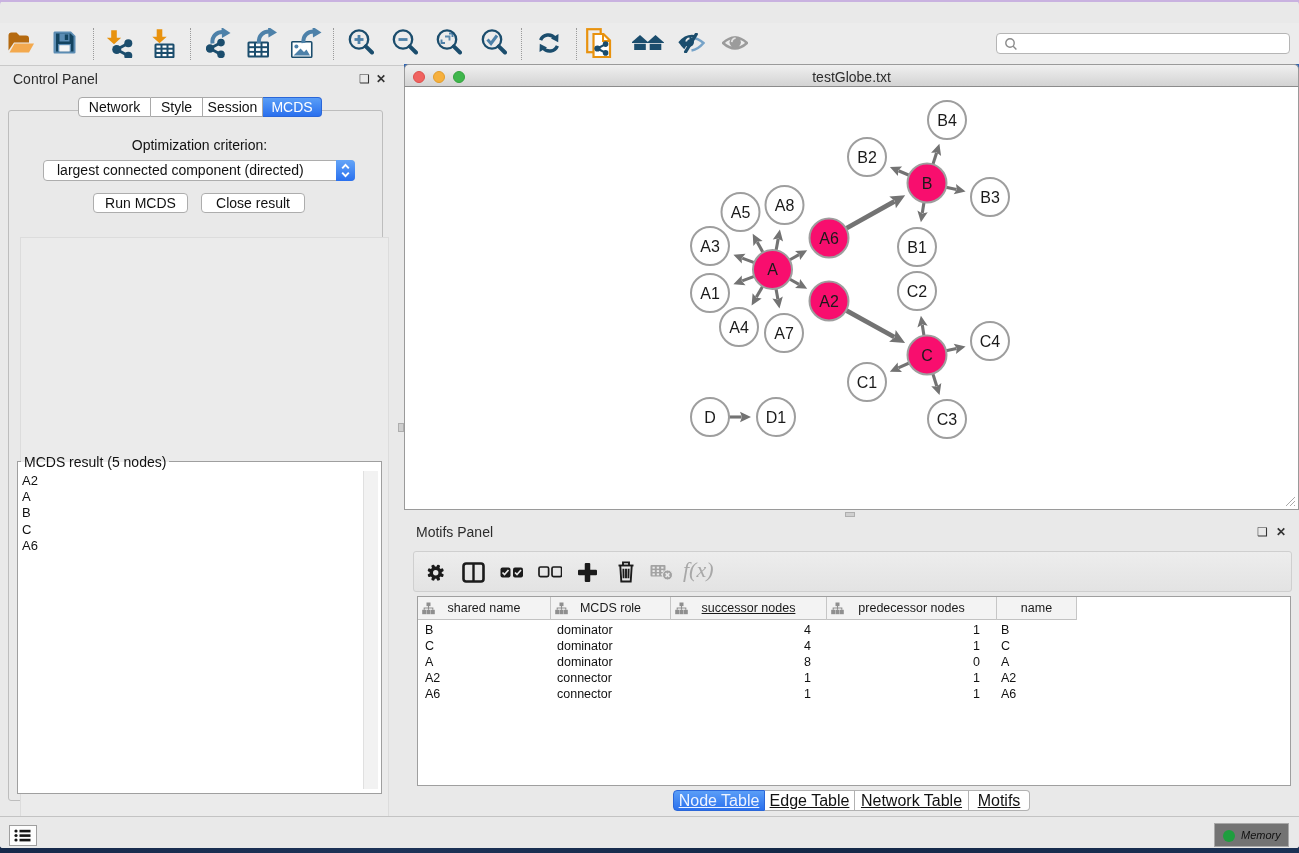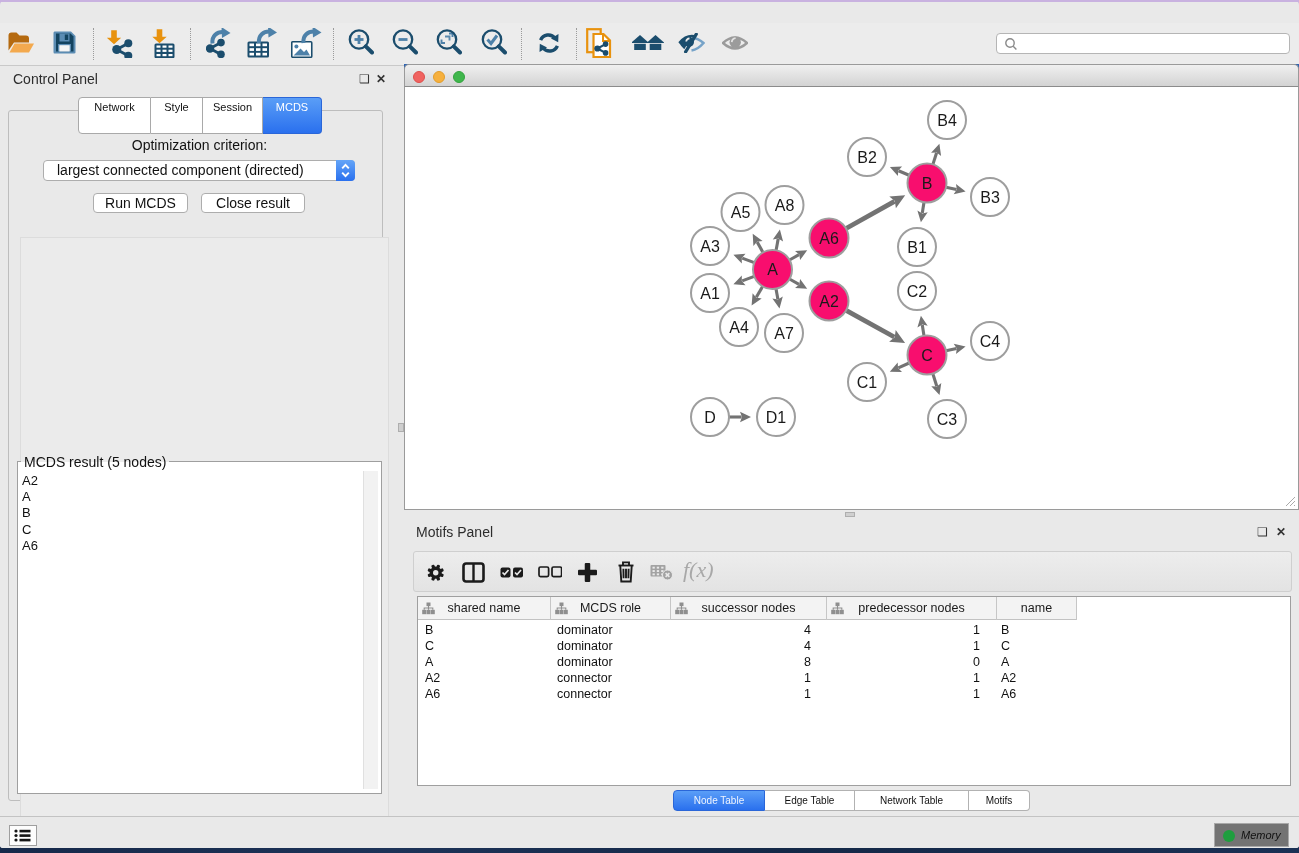--- a/index.html
+++ b/index.html
@@ -26,21 +26,21 @@
 #searchbox { position:absolute; left:996px; top:10px; width:294px; height:21px;
   background:#fff; border:1px solid #b5b5b5; border-radius:4px; }
 
 #cpanel-title { position:absolute; left:13px; top:71px; font-size:14px; color:#2d2d2d; }
 .winbtns { position:absolute; font-size:12px; color:#333; }
 #cp-box { position:absolute; left:8px; top:110px; width:375px; height:691px;
   border:1px solid #bdbdbd; border-radius:3px; background:#e9e9e9; }
 #cp-inner { position:absolute; left:11px; top:126px; width:369px; height:672px;
   background:#ebebeb; border:1px solid #dcdcdc; }
 #cp-tabs { position:absolute; left:78px; top:97px; height:19px; display:flex; z-index:5; }
-#cp-tabs .tab { height:37px; line-height:18px; font-size:11px; color:#111;
+#cp-tabs .tab { height:20px; line-height:18px; font-size:14px; color:#111;
   background:#fff; border:1px solid #a9a9a9; border-left:none; text-align:center; }
 #cp-tabs .tab:first-child { border-left:1px solid #a9a9a9; border-radius:4px 0 0 4px; }
 #cp-tabs .tab.sel { background:linear-gradient(#5a9ef7,#2a70ee); color:#fff;
   border-color:#2a66d8; border-radius:0 4px 4px 0; }
 #opt-label { position:absolute; left:0; width:399px; top:137px; text-align:center;
   font-size:14px; color:#111; }
 #dropdown { position:absolute; left:43px; top:160px; width:312px; height:21px;
   background:#fff; border:1px solid #adadad; border-radius:4px; font-size:14px;
   color:#111; text-align:left; padding-left:13px; line-height:19px; }
 #dd-btn { position:absolute; right:-1px; top:-1px; width:19px; height:21px;
@@ -78,22 +78,22 @@
 #ttable { position:absolute; left:417px; top:596px; width:874px; height:190px;
   background:#fff; border:1px solid #9f9f9f; }
 #thead { position:absolute; left:0; top:0; width:659px; height:23px;
   background:#f3f3f3; border-bottom:1px solid #c2c2c2; }
 #thead .hc { position:absolute; top:0; height:23px; border-right:1px solid #c6c6c6;
   font-size:12.5px; color:#1a1a1a; text-align:center; line-height:23px; }
 #thead svg { position:absolute; top:5px; }
 .trow { position:absolute; font-size:12.5px; color:#111; height:16px; line-height:16px; }
 
 #btabs { position:absolute; left:673px; top:790px; height:21px; display:flex; z-index:5; }
-#btabs .tab { height:21px; line-height:20px; font-size:10px; color:#111;
-  background:#fff; border:1px solid #b2b2b2; border-left:none; text-align:center; }
+#btabs .tab { height:21px; line-height:20px; font-size:16px; color:#111;
+  background:#fff; border:1px solid #b2b2b2; border-left:none; text-align:center;text-decoration:underline; }
 #btabs .tab:first-child { border-left:1px solid #2a66d8; border-radius:4px 0 0 4px; }
 #btabs .tab:last-child { border-radius:0 4px 4px 0; }
 #btabs .tab.sel { background:linear-gradient(#5a9ef7,#2a70ee); color:#eef4ff;
   border-color:#2a66d8; }
 
 #statusbar { position:absolute; left:0; top:816px; width:1299px; height:32px;
   background:#e9e9e9; border-top:1px solid #c3c3c3; }
 #sb-btn { position:absolute; left:9px; top:8px; width:28px; height:21px;
   background:#fdfdfd; border:1px solid #9f9f9f; }
 #mem-btn { position:absolute; right:10px; top:6px; width:75px; height:24px;
@@ -285,20 +285,21 @@
   <div id="fieldset">
     <div class="legend">MCDS result (5 nodes)</div>
     <div id="mcds-list">A2<br>A<br>B<br>C<br>A6<div id="mcds-scroll"></div></div>
   </div>
 
   <div id="gwin">
     <div id="gtitle">
       <span class="tl" style="left:8px;top:6px;background:#f06360;border:0.5px solid #dd4f4c;"></span>
       <span class="tl" style="left:28px;top:6px;background:#f6b03d;border:0.5px solid #e29d2b;"></span>
       <span class="tl" style="left:48px;top:6px;background:#3fb64c;border:0.5px solid #32a33e;"></span>
+      <div class="title">testGlobe.txt</div>
     </div>
     <div id="gcanvas">
       <svg id="graph" width="892" height="421" viewBox="0 0 892 421">
 <line x1="358.0" y1="164.5" x2="352.2" y2="154.0" stroke="#737373" stroke-width="3.1"></line>
 <polygon points="347.7,145.8 357.6,152.9 352.0,153.7 348.4,158.0" fill="#737373"></polygon>
 <line x1="371.1" y1="162.3" x2="373.2" y2="150.8" stroke="#737373" stroke-width="3.1"></line>
 <polygon points="374.9,141.6 378.1,153.4 373.3,150.4 367.8,151.4" fill="#737373"></polygon>
 <line x1="349.2" y1="174.6" x2="337.2" y2="170.1" stroke="#737373" stroke-width="3.1"></line>
 <polygon points="328.4,166.8 340.5,165.8 336.8,170.0 336.8,175.6" fill="#737373"></polygon>
 <line x1="349.2" y1="188.4" x2="337.2" y2="192.9" stroke="#737373" stroke-width="3.1"></line>
@@ -464,21 +465,21 @@
       <div class="hc" style="left:133px;width:120px;">MCDS role</div>
       <svg style="left:137px" width="13" height="13" viewBox="0 0 13 13">
           <g fill="#8f8f8f">
             <rect x="4.5" y="0.5" width="4" height="3.6"></rect>
             <rect x="0.2" y="7.8" width="4" height="4.4"></rect>
             <rect x="4.5" y="7.8" width="4" height="4.4"></rect>
             <rect x="8.8" y="7.8" width="4" height="4.4"></rect>
           </g>
           <path d="M6.5 4.1 L6.5 7.8 M2.2 7.8 L2.2 6 L10.8 6 L10.8 7.8" fill="none" stroke="#8f8f8f" stroke-width="1.1"></path>
         </svg>
-      <div class="hc" style="left:253px;width:156px;">successor nodes</div>
+      <div class="hc" style="left:253px;width:156px;text-decoration:underline;">successor nodes</div>
       <svg style="left:257px" width="13" height="13" viewBox="0 0 13 13">
           <g fill="#8f8f8f">
             <rect x="4.5" y="0.5" width="4" height="3.6"></rect>
             <rect x="0.2" y="7.8" width="4" height="4.4"></rect>
             <rect x="4.5" y="7.8" width="4" height="4.4"></rect>
             <rect x="8.8" y="7.8" width="4" height="4.4"></rect>
           </g>
           <path d="M6.5 4.1 L6.5 7.8 M2.2 7.8 L2.2 6 L10.8 6 L10.8 7.8" fill="none" stroke="#8f8f8f" stroke-width="1.1"></path>
         </svg>
       <div class="hc" style="left:409px;width:170px;">predecessor nodes</div>

